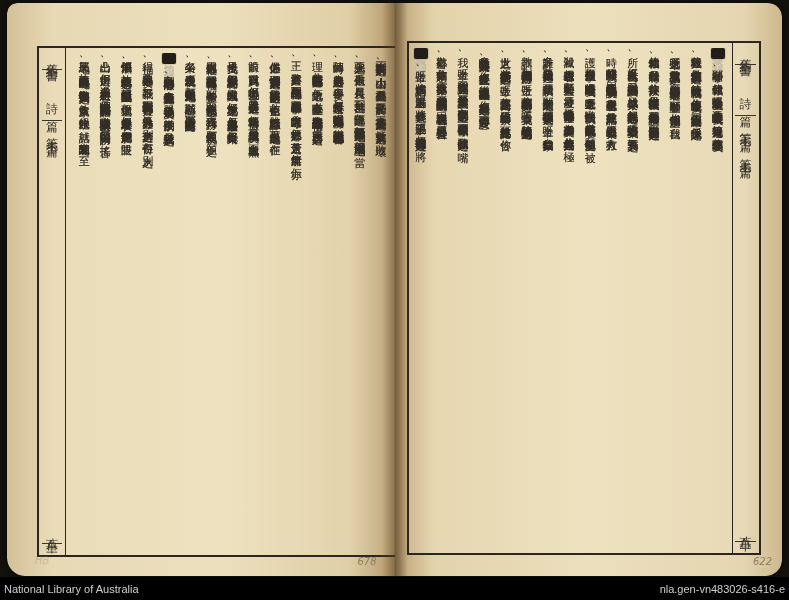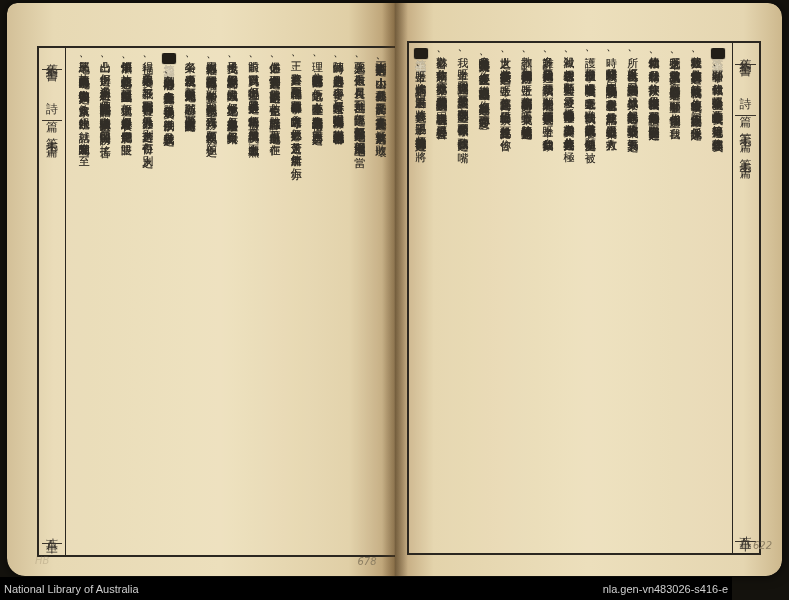--- a/index.html
+++ b/index.html
@@ -78,21 +78,21 @@
     border-radius:2px;letter-spacing:1px;
     box-shadow:0 0 1px #000;
   }
   
   .pencil{
     position:absolute;font-size:10px;color:#8d7f63;
     font-family:"DejaVu Sans",sans-serif;font-style:italic;
   }
   
   .caption-bar{
-    position:absolute;left:0;bottom:0;width:732px;height:23px;
+    position:absolute;left:0;bottom:0;width:789px;height:23px;
     background:#000;color:#cfcfcf;
     display:flex;align-items:center;justify-content:space-between;
     padding:0 4px;box-sizing:border-box;
     font-size:11px;
   }
 </style>
 </head>
 <body>
 
 <div class="book">
@@ -162,21 +162,21 @@
           <div class="col">殺滅、想害我生命者、願佢受羞恥、被凌辱、惟係我必時常仰望你、必加多讚美你、你之公義共拯救、極</div>
           <div class="col">多難計、我要成日用口傳述、我要讚頌、主耶和華之大能、我獨稱頌你之公義、上帝呀、我自幼蒙你</div>
           <div class="col">教訓、到如今我傳揚你之異跡、上帝呀、求你到我年老頭白之時、唔丟棄我、等我將你之力傳揚過呢</div>
           <div class="col">世之人、亦將你之能指示後世之人、上帝呀、你之善義至高、你已經行過大事、乜誰可共你比並、你曾</div>
           <div class="col">令我哋見咁多重大災難、你必令我復生、從地之深處必救我上嚟、你必加我之尊榮、你必轉而安慰</div>
           <div class="col">我、上帝呀、我因你之誠實、要鼓瑟讚美你、以色列之獨一聖主呀、我要彈琴歌頌你、我歌頌你之時、嘴</div>
           <div class="col">必歡喜、蒙你救贖、靈魂亦歡樂、我要成日搣脷稱讚你之公義、因爲謀害我者、已經受辱含羞、</div>
           <div class="col"><span class="chap-head">第七十二篇</span>上帝呀、求將你之判語、賜過君王、將你之公義、賜過王子、佢就將公義審問你之百姓、將</div>
         </div>
     </div>
-    <div class="pencil" style="right:10px;bottom:25px;margin-top:24px;">622</div>
+    <div class="pencil" style="right:10px;bottom:9px;margin-top:24px;">622</div>
   </div>
 
   <div class="spine"></div>
 </div>
 
 <div class="caption-bar">
   <span>National Library of Australia</span>
   <span>nla.gen-vn483026-s416-e</span>
 </div>
 

